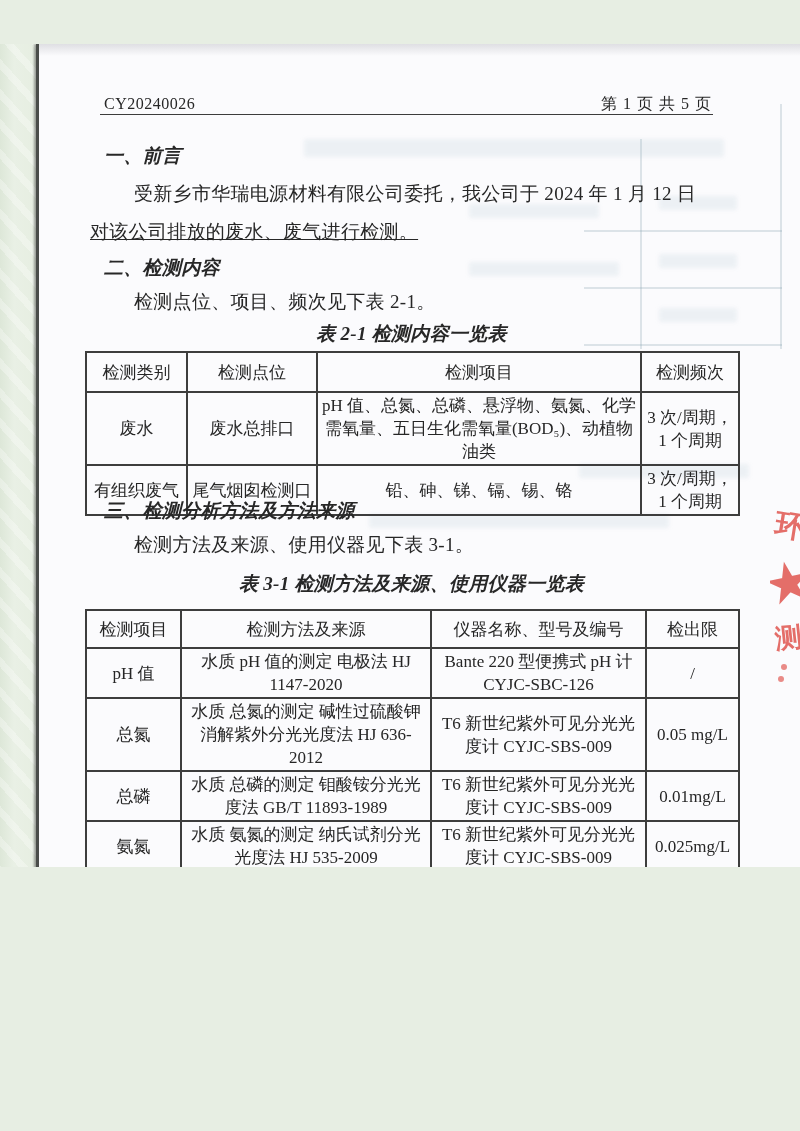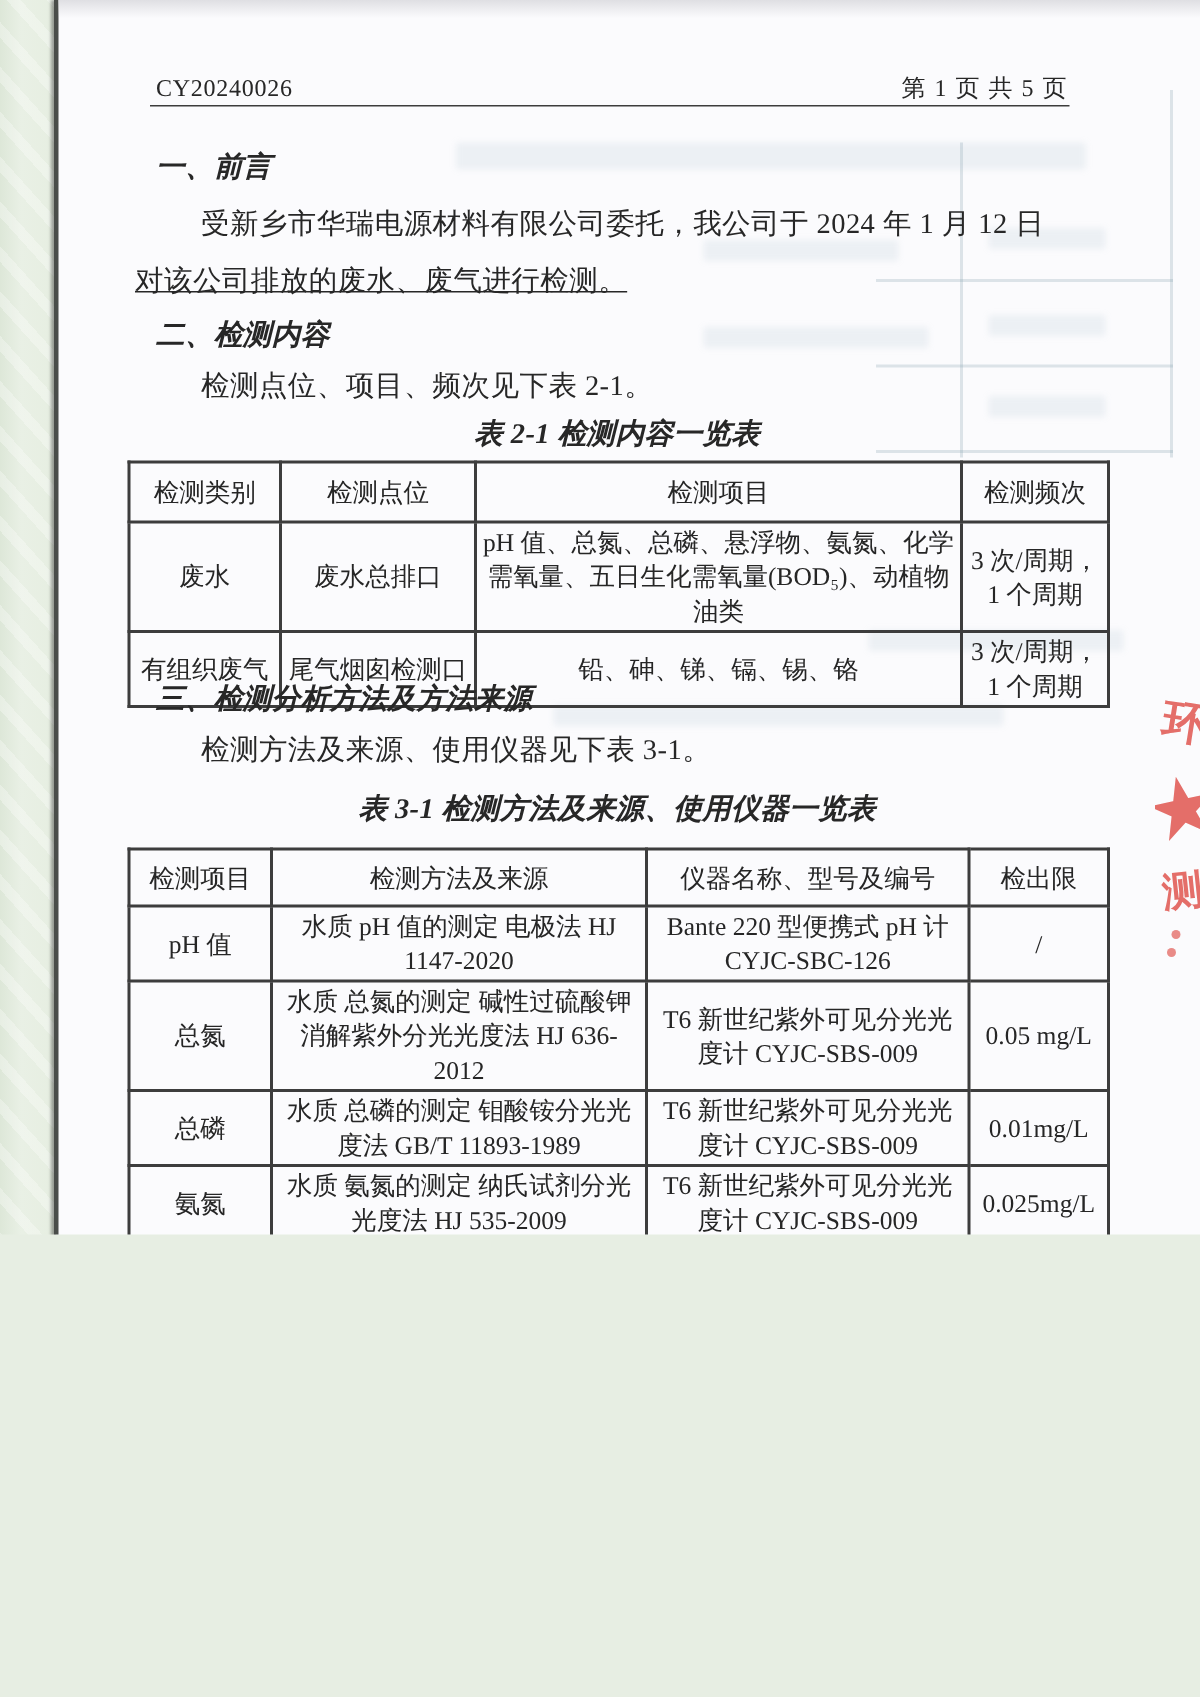--- a/index.html
+++ b/index.html
@@ -1,19 +1,19 @@
 <!DOCTYPE html>
 <html><head>
 <meta charset="utf-8">
 <title>CY20240026</title>
 <style>
   html,body{margin:0;padding:0;}
   body{width:800px;height:1131px;overflow:hidden;background:#e7eee3;
        font-family:"Liberation Serif","DejaVu Serif",serif;color:#272727;}
-  #screen{position:relative;width:800px;height:823px;overflow:hidden;}
+  #screen{position:relative;width:800px;height:823px;overflow:hidden;margin-top:44px;}
 
   
   #scan-strip{position:absolute;left:0;top:0;width:38px;height:1131px;
     background:
       repeating-linear-gradient(48deg, rgba(255,255,255,.30) 0 7px, rgba(0,0,0,0) 7px 20px),
       linear-gradient(90deg,#dde7d8 0,#e9f0e5 14px,#e6eee1 100%);}
 
   
   #page{position:absolute;left:36px;top:0;width:764px;height:1131px;
     background:#fbfbfd;border-left:3px solid #4a4d4a;

